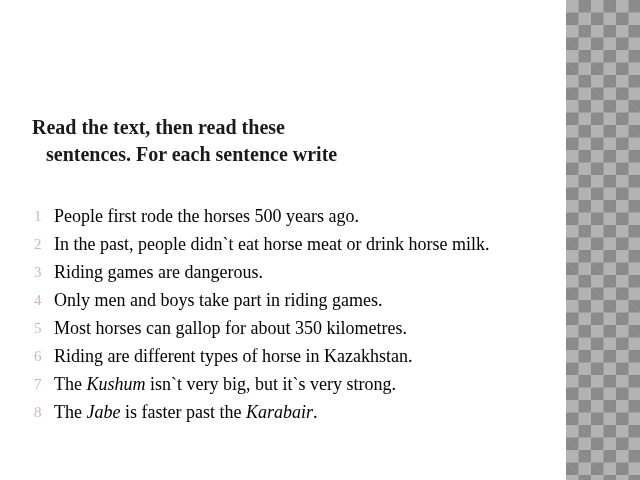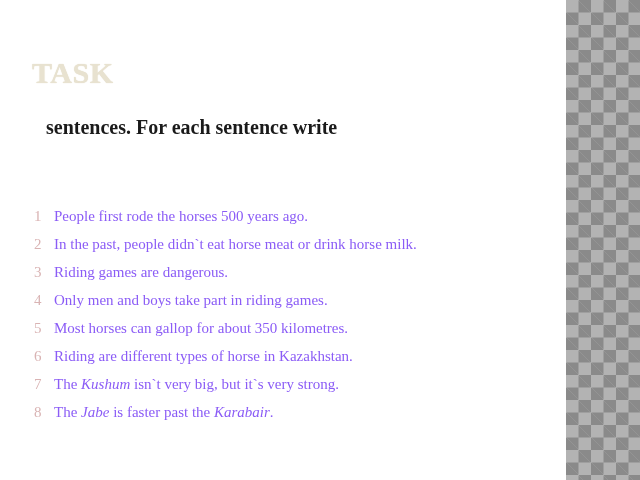--- a/index.html
+++ b/index.html
@@ -92,39 +92,39 @@
     color: #d9b3b3;
     font-size: 15px;
     font-family: "Liberation Serif", serif;
     line-height: 22px;
     text-align: left;
     padding-left: 2px;
     box-sizing: border-box;
   }
   .txt {
     flex: 1 1 auto;
-    font-size: 15px;
+    font-size: 18px;
     line-height: 22px;
-    color: #8b5cf6;
+    color: #000000;
   }
   .txt em {
     font-style: italic;
   }
 </style>
 </head>
 <body>
 
 <div class="slide">
 
   <div class="deco-band"></div>
   <div class="deco-band-edge"></div>
 
-  <div class="title">TASK</div>
 
   <div class="lead">
+    <span class="lead-inner lead-first">Read the text, then read these</span>
     <span class="lead-inner">sentences. For each sentence write</span>
   </div>
 
   <ul class="list">
     <li>
       <span class="num">1</span>
       <span class="txt"><span>People first rode the horses 500 years ago.</span></span>
     </li>
     <li>
       <span class="num">2</span>

